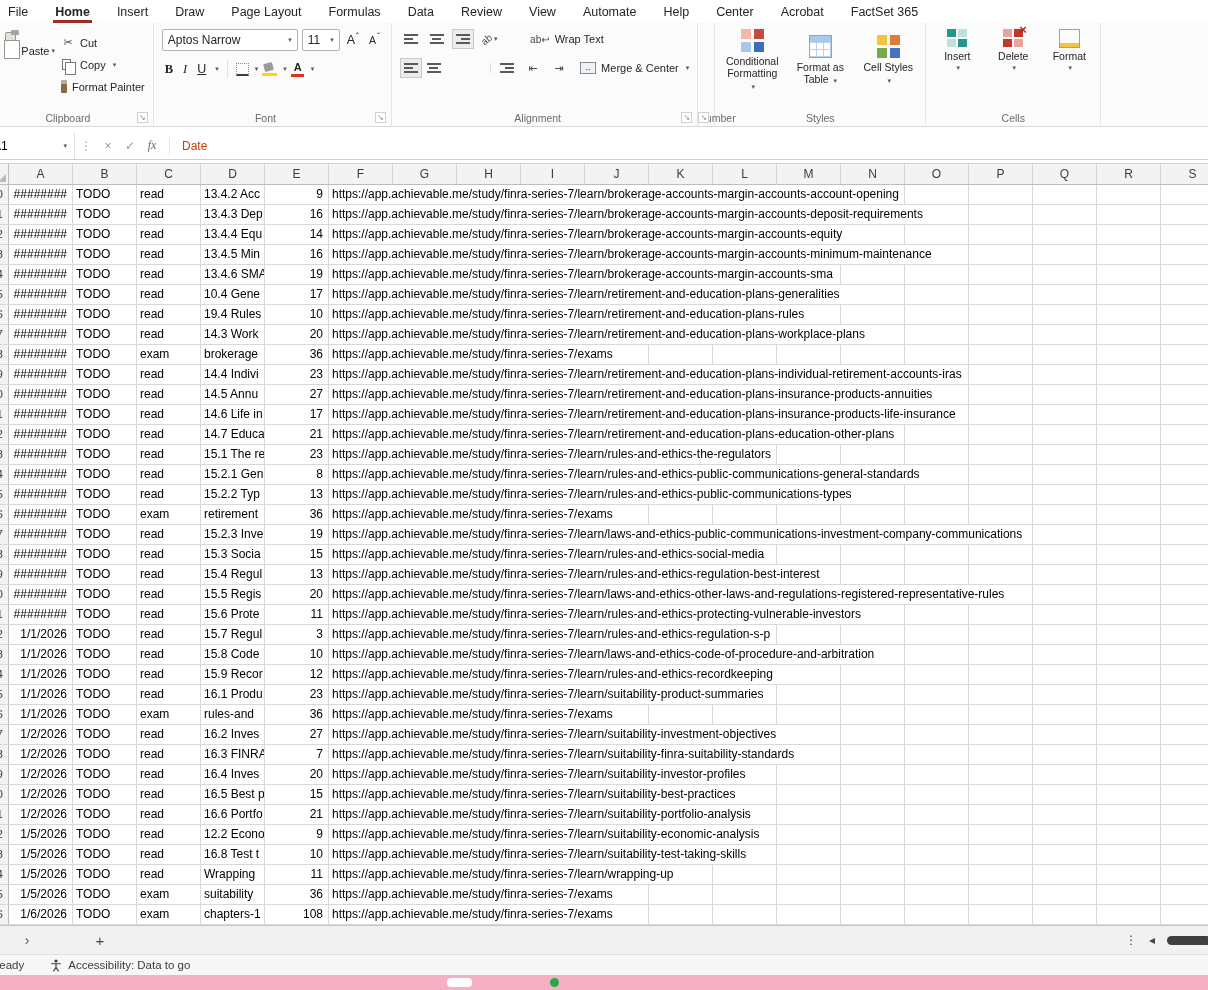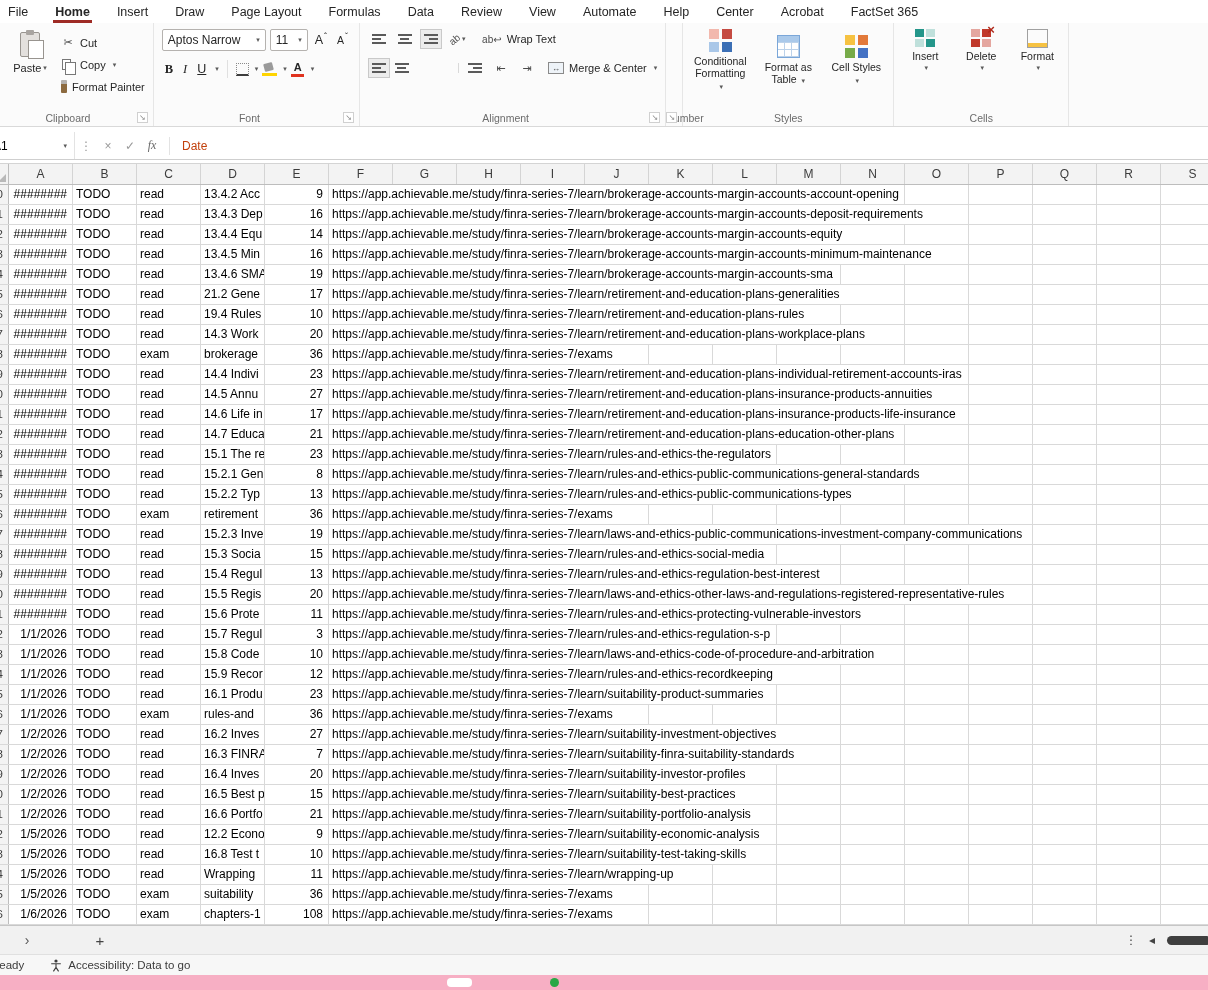--- a/index.html
+++ b/index.html
@@ -19,37 +19,37 @@
   .ribbon{height:104px;background:#fbfbfb;border-bottom:1px solid #d9d9d9;display:flex;
           align-items:stretch;padding-left:18px;font-size:11px;color:#262626}
   .rgroup{position:relative;border-right:1px solid #e6e6e6;padding:6px 8px 18px;display:flex;align-items:flex-start}
   .rg-label{position:absolute;bottom:2px;left:0;right:14px;text-align:center;font-size:10.5px;color:#6b6b6b}
   .g-styles .rg-label,.g-cells .rg-label{right:0}
   .rg-launcher{position:absolute;bottom:3px;right:5px;font-size:8px;color:#8a8a8a;width:11px;height:11px;
                border:1px solid #d0d0d0;line-height:9px;text-align:center;background:#fff}
   .dd{font-size:7px;color:#5a5a5a;margin-left:2px}
   .vsep{width:1px;height:18px;background:#e0e0e0;margin:0 4px}
 
-  .big-btn{display:flex;flex-direction:column;align-items:center;gap:5px;width:50px;padding-top:3px}
+  .big-btn{display:flex;flex-direction:row;align-items:flex-end;gap:5px;width:50px;padding-top:3px}
   .clip-ic{width:20px;height:25px;background:#e3e0dd;border:1px solid #98948f;border-radius:2px;position:relative}
   .clip-ic::before{content:"";position:absolute;top:-3px;left:5px;width:8px;height:5px;background:#a8a4a0;border-radius:1px}
   .clip-ic::after{content:"";position:absolute;right:-5px;bottom:-3px;width:14px;height:17px;background:#fff;border:1px solid #98948f}
   .bb-label{display:flex;align-items:center;font-size:11px}
   .small-col{display:flex;flex-direction:column;gap:5px;margin-left:6px;padding-top:5px}
   .sm-btn{display:flex;align-items:center;gap:5px;height:17px;white-space:nowrap}
   .ic{width:14px;display:inline-flex;justify-content:center;color:#4a4a4a;font-size:11px}
   .copy-ic{position:relative;width:9px;height:11px;border:1px solid #777;background:#fff;margin:0 4px 0 1px}
   .copy-ic::after{content:"";position:absolute;left:2px;top:2px;width:9px;height:11px;border:1px solid #777;background:#fff}
   .fp-ic{width:6px;height:13px;border-radius:1px;background:linear-gradient(#b3b0ad 0 4px,#8c6a3f 4px 13px)}
 
   .stack{display:flex;flex-direction:column;gap:9px}
   .frow{display:flex;align-items:center;gap:4px}
   .combo{height:22px;background:#fff;border:1px solid #b5b2af;border-radius:2px;display:flex;
          align-items:center;justify-content:space-between;padding:0 5px;font-size:12px;white-space:nowrap}
-  .fname{width:104px}.fsize{width:38px}
+  .fname{width:136px}.fsize{width:38px}
   .tbtn{display:inline-flex;align-items:center;padding:0 3px;font-size:12.5px;color:#262626}
   .sup{font-size:9px;margin-left:1px;transform:translateY(-4px);display:inline-block}
   .small-a{font-size:10.5px}
   .b{font-weight:700;font-family:"Liberation Serif",serif}
   .i{font-style:italic;font-family:"Liberation Serif",serif}
   .u{text-decoration:underline}
   .bord-ic{display:inline-block;width:13px;height:13px;border:1px dotted #8a8a8a;border-bottom:2px solid #3c3c3c}
   .fill-ic{display:inline-block;width:15px;height:14px;position:relative}
   .fill-ic::before{content:"";position:absolute;left:2px;top:1px;width:9px;height:8px;background:#9a9a9a;transform:rotate(-15deg);border-radius:1px}
   .fill-ic::after{content:"";position:absolute;left:0;bottom:0;width:15px;height:3px;background:#ffd400}
@@ -236,21 +236,21 @@
           <span class="abtn">
               <span class="ln m"></span>
             </span>
           <span class="abtn sel">
               <span class="ln b2"></span>
             </span>
           <span class="abtn">
             <span class="orient">ab</span>
             <span class="dd">▾</span>
           </span>
-          <div class="sm-btn" style="margin-left:10px">
+          <div class="sm-btn" style="margin-left:26px">
             <span class="wrap-ic">ab↩</span>
             <span>Wrap Text</span>
           </div>
         </div>
         <div class="frow">
           <span class="abtn sel">
               <span class="ln l"></span>
             </span>
           <span class="abtn">
               <span class="ln c"></span>
@@ -396,21 +396,21 @@
         <div class="c cC">read</div>
         <div class="c cD">13.4.6 SMA</div>
         <div class="c cE">19</div>
         <div class="url-cell"><span class="url">https://app.achievable.me/study/finra-series-7/learn/brokerage-accounts-margin-accounts-sma</span></div>
       </div>
       <div class="row">
         <div class="rh">55</div>
         <div class="c cA">########</div>
         <div class="c cB">TODO</div>
         <div class="c cC">read</div>
-        <div class="c cD">21.2 Gene</div>
+        <div class="c cD">10.4 Gene</div>
         <div class="c cE">17</div>
         <div class="url-cell"><span class="url">https://app.achievable.me/study/finra-series-7/learn/retirement-and-education-plans-generalities</span></div>
       </div>
       <div class="row">
         <div class="rh">56</div>
         <div class="c cA">########</div>
         <div class="c cB">TODO</div>
         <div class="c cC">read</div>
         <div class="c cD">19.4 Rules</div>
         <div class="c cE">10</div>

